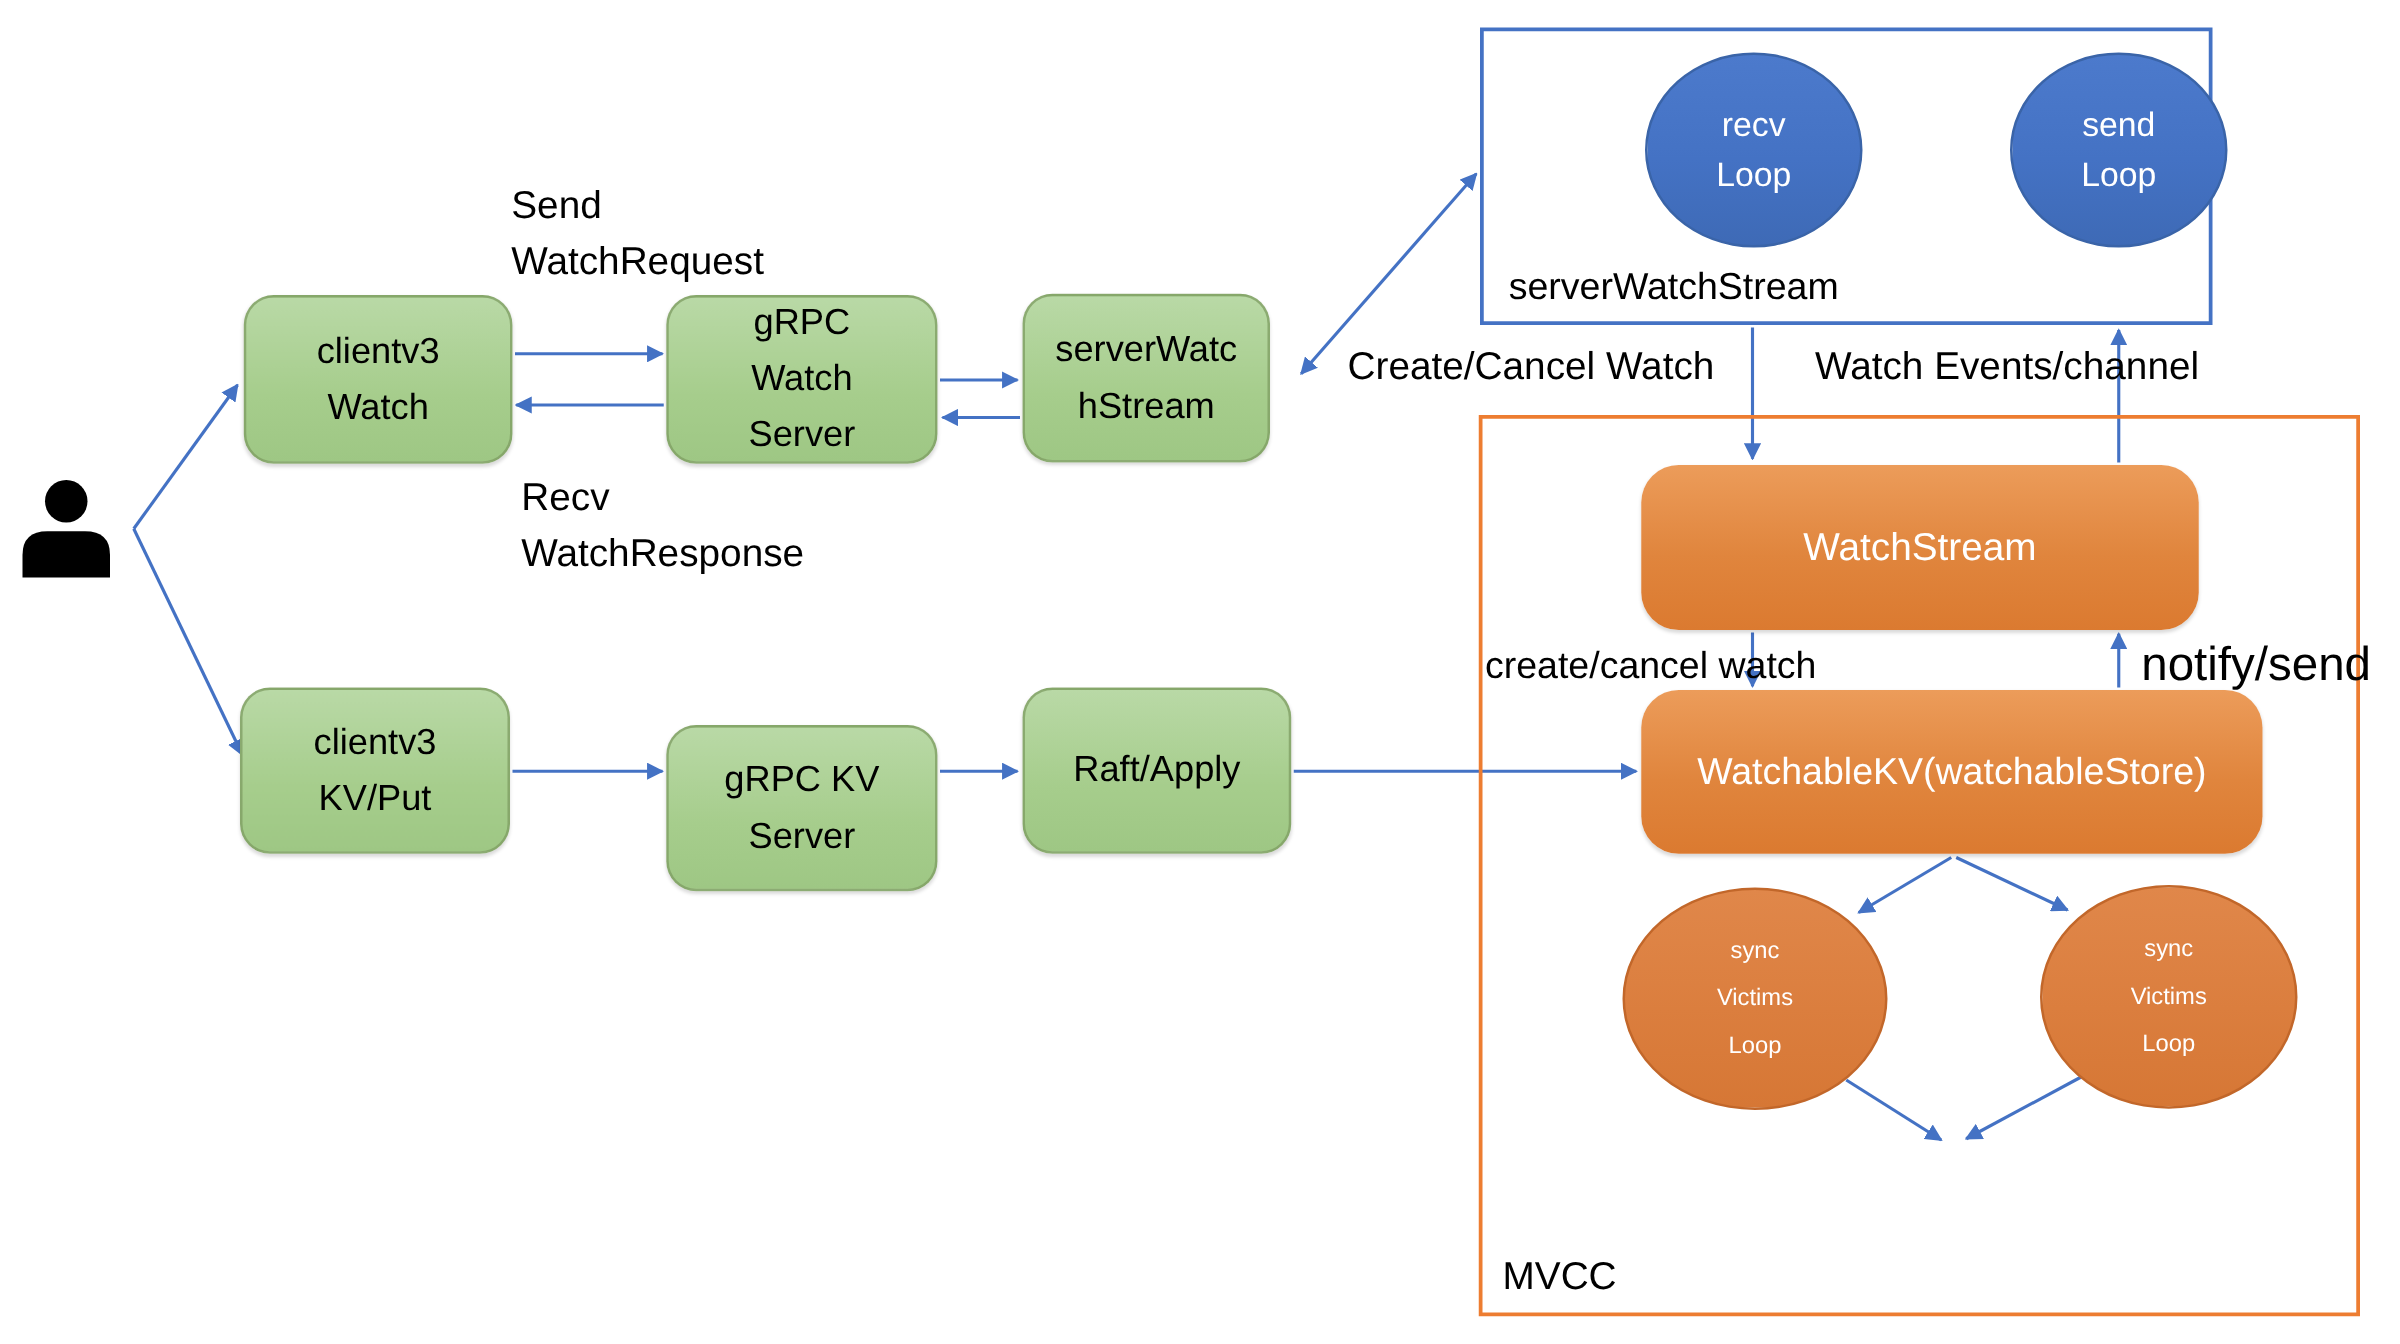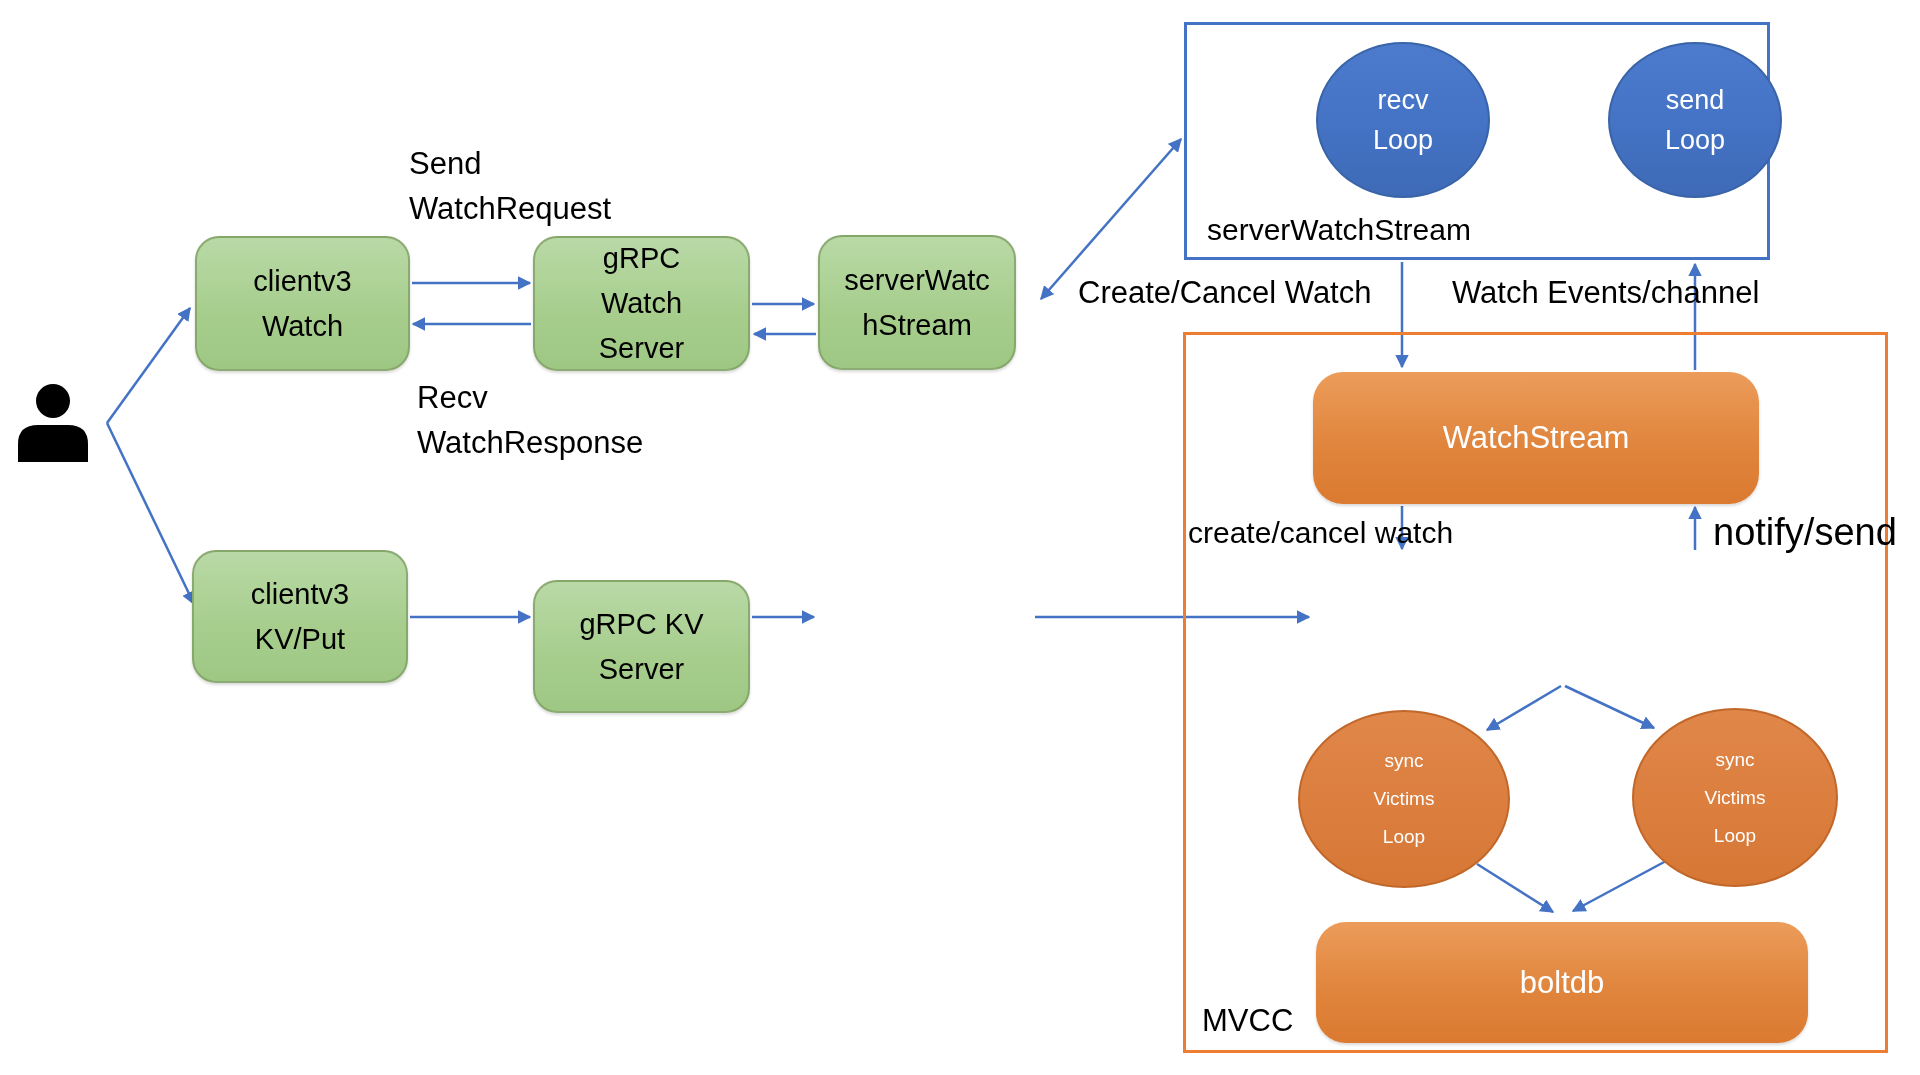--- a/index.html
+++ b/index.html
@@ -170,51 +170,54 @@
   <div class="gbox" style="left:192px; top:550px; width:216px; height:133px;">
     <div>clientv3</div>
     <div>KV/Put</div>
   </div>
 
   <div class="gbox" style="left:533px; top:580px; width:217px; height:133px;">
     <div>gRPC KV</div>
     <div>Server</div>
   </div>
 
+  <div class="gbox" style="left:818px; top:550px; width:215px; height:133px;">
+    <div>Raft/Apply</div>
+  </div>
 
   <div class="bell" style="left:1316px; top:42px; width:174px; height:156px;">
     <div>recv</div>
     <div>Loop</div>
   </div>
 
   <div class="bell" style="left:1608px; top:42px; width:174px; height:156px;">
     <div>send</div>
     <div>Loop</div>
   </div>
 
   <div class="obox" style="left:1313px; top:372px; width:446px; height:132px;">
     <div>WatchStream</div>
   </div>
 
+  <div class="obox" style="left:1313px; top:552px; width:497px; height:131px; font-size:30px;">
+    <div>WatchableKV(watchableStore)</div>
+  </div>
 
   <div class="oell" style="left:1298px; top:710px; width:212px; height:178px;">
     <div>sync</div>
     <div>Victims</div>
     <div>Loop</div>
   </div>
 
   <div class="oell" style="left:1632px; top:708px; width:206px; height:179px;">
     <div>sync</div>
     <div>Victims</div>
     <div>Loop</div>
   </div>
 
-  <div class="obox" style="left:1316px; top:922px; width:492px; height:121px;">
-    <div>boltdb</div>
-  </div>
 
   <div class="lbl" style="left:409px; top:141px;">
     <div>Send</div>
     <div>WatchRequest</div>
   </div>
 
   <div class="lbl" style="left:417px; top:375px;">
     <div>Recv</div>
     <div>WatchResponse</div>
   </div>

